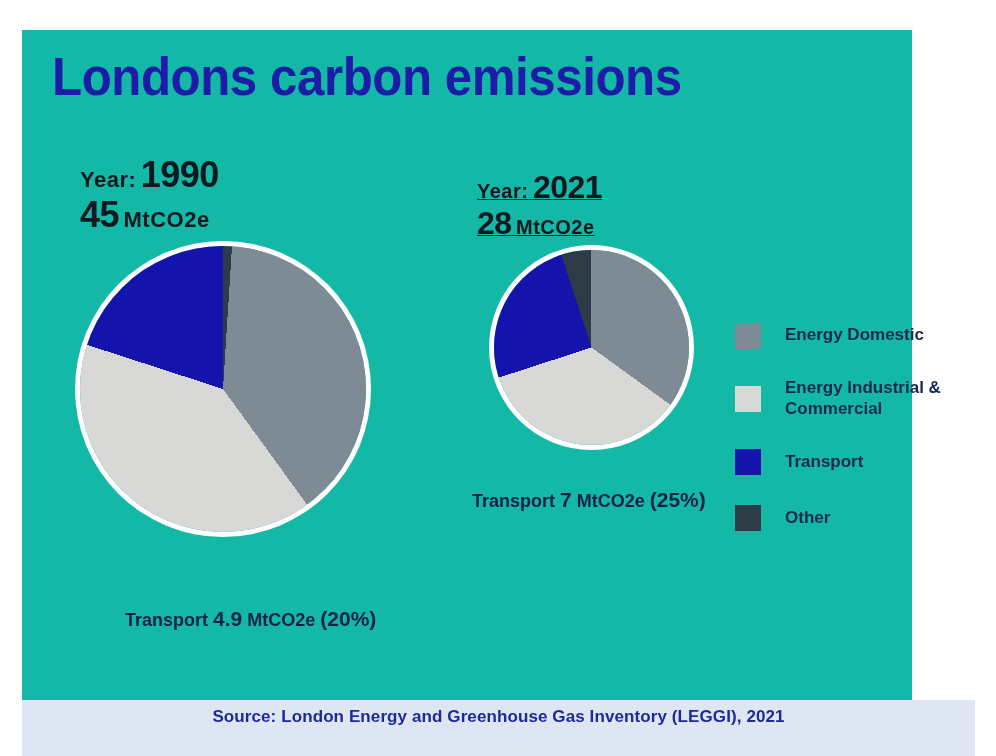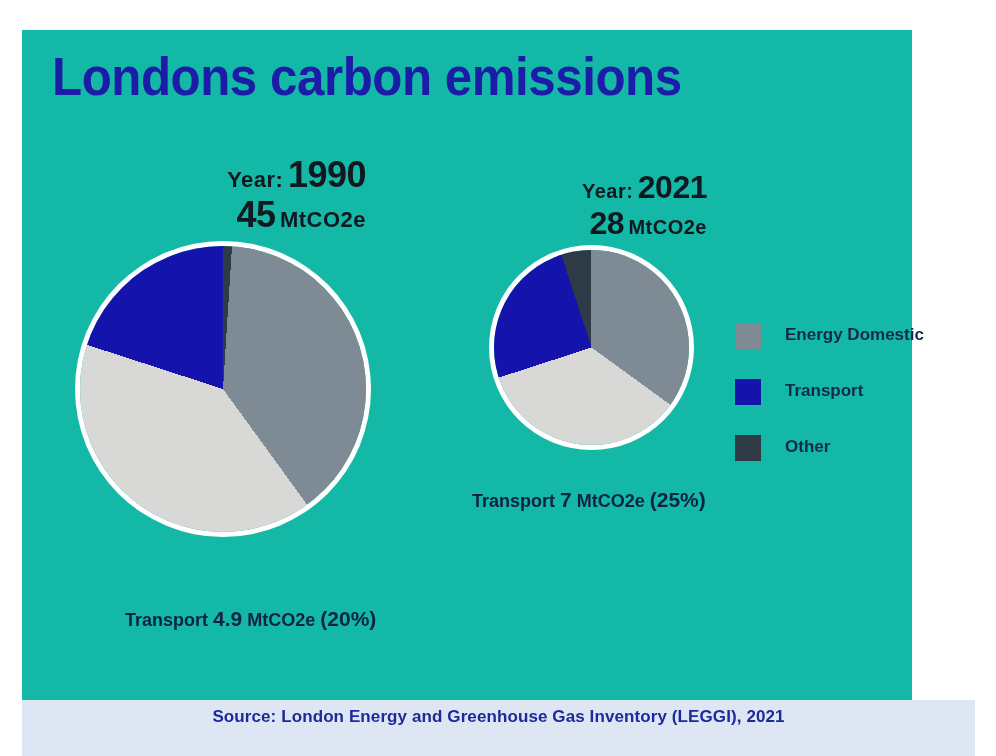--- a/index.html
+++ b/index.html
@@ -33,24 +33,24 @@
 
   
   .pieblock{position:absolute;}
   .pieblock.y1990{left:58px; top:125px;}
   .pieblock.y2021{left:455px; top:140px;}
 
   .headline{
     color:#101820;
     white-space:nowrap;
     line-height:1.12;
-    text-align:right;
+    text-align:left;
   }
   .y1990 .headline{width:286px;}
-  .y2021 .headline{width:230px;}
+  .y2021 .headline{width:230px;text-decoration:underline;}
 
   .hl-row{display:block;}
   .lbl-small{font-size:22px;font-weight:700;letter-spacing:0.5px;}
   .lbl-big{font-size:36px;font-weight:800;letter-spacing:-0.5px;}
   .y2021 .lbl-small{font-size:20px;}
   .y2021 .lbl-big{font-size:32px;}
 
   .pie-wrap{position:relative;}
   .y1990 .pie-wrap{width:286px;height:286px;margin-top:10px;}
   .y2021 .pie-wrap{width:195px;height:195px;margin-top:8px;margin-left:17px;}
@@ -171,20 +171,25 @@
       <span class="strong">(25%)</span>
     </div>
   </div>
 
   <div class="legend" id="legend">
       <div class="legend-item">
         <span class="swatch" style="background: rgb(126, 139, 148);"></span>
         <span class="legend-label">Energy Domestic</span>
       </div>
       <div class="legend-item">
+        <span class="swatch" style="background: rgb(216, 216, 214);"></span>
+        <span class="legend-label">Energy Industrial &amp;
+Commercial</span>
+      </div>
+      <div class="legend-item">
         <span class="swatch" style="background: rgb(20, 20, 172);"></span>
         <span class="legend-label">Transport</span>
       </div>
       <div class="legend-item">
         <span class="swatch" style="background: rgb(46, 58, 69);"></span>
         <span class="legend-label">Other</span>
       </div>
     </div>
 
 </div>

